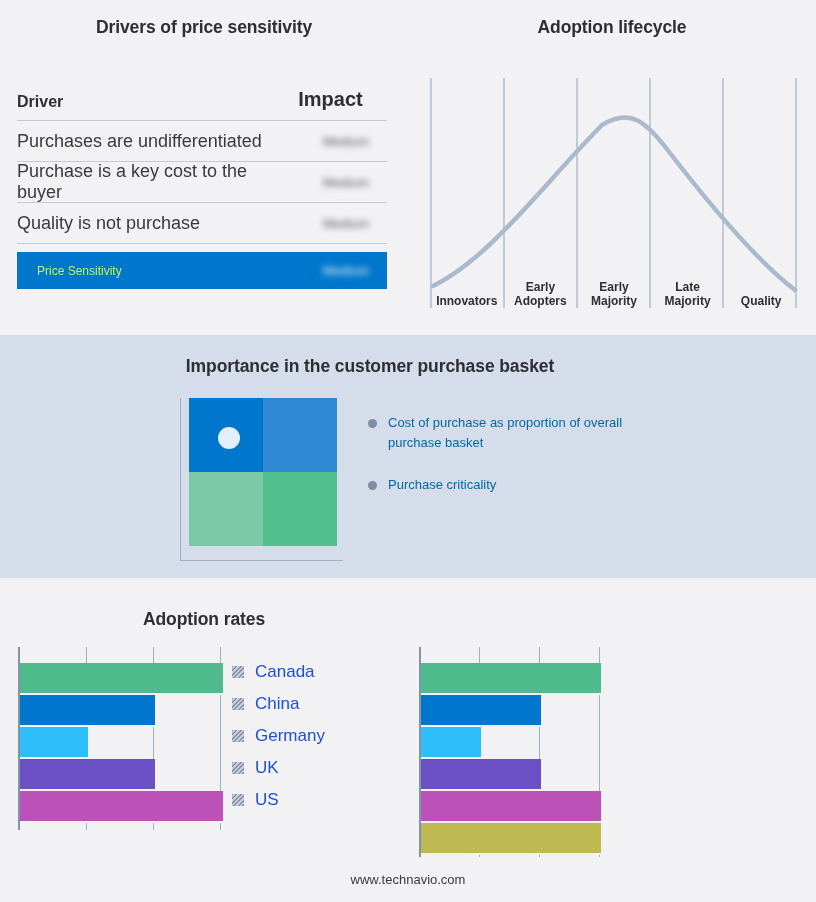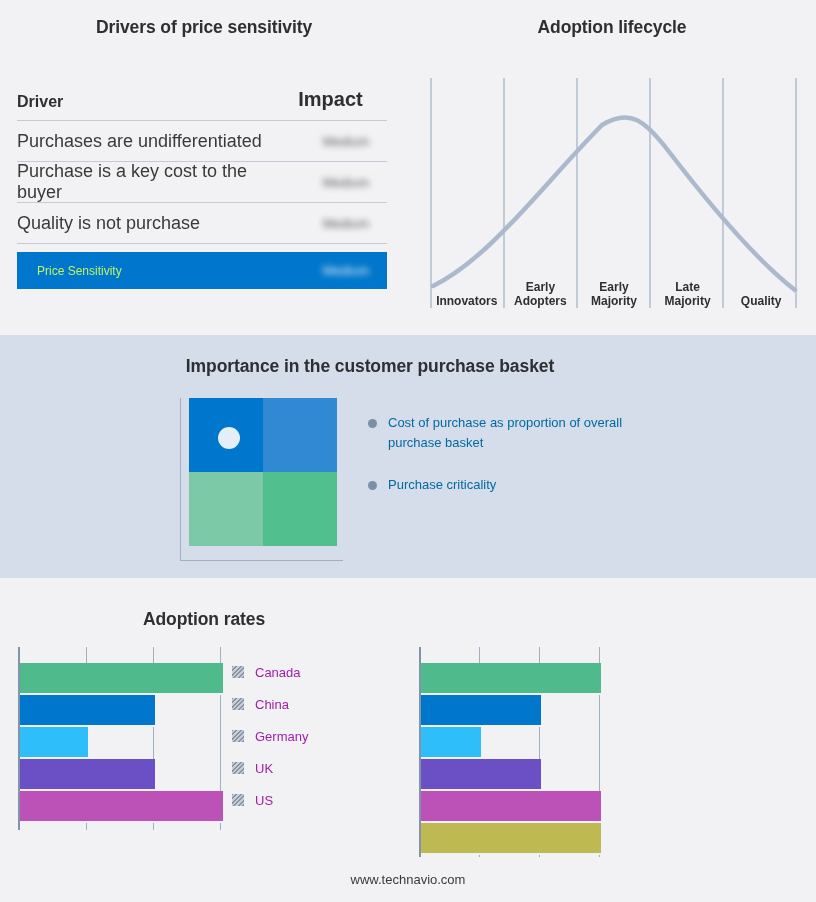--- a/index.html
+++ b/index.html
@@ -260,22 +260,22 @@
     width: 12px; height: 12px;
     margin-right: 11px;
     flex: 0 0 auto;
     background: repeating-linear-gradient(
       -45deg,
       #8493a6 0px, #8493a6 1.5px,
       #c6cdd6 1.5px, #c6cdd6 3.2px
     );
   }
   .bc-leg-label {
-    font-size: 13px;
-    color: #a21caf;
+    font-size: 17px;
+    color: #1d4ed8;
     white-space: nowrap;
   }
 
   #footer-url {
     position: absolute;
     left: 0; top: 872px;
     width: 816px;
     text-align: center;
     font-size: 13px;
     color: #3a3a3c;

